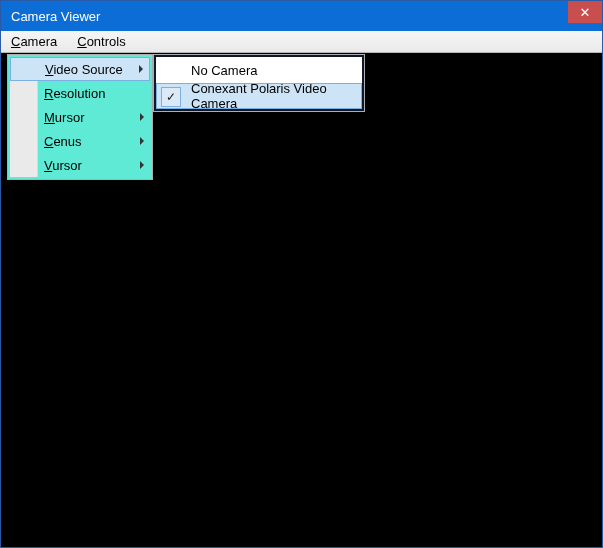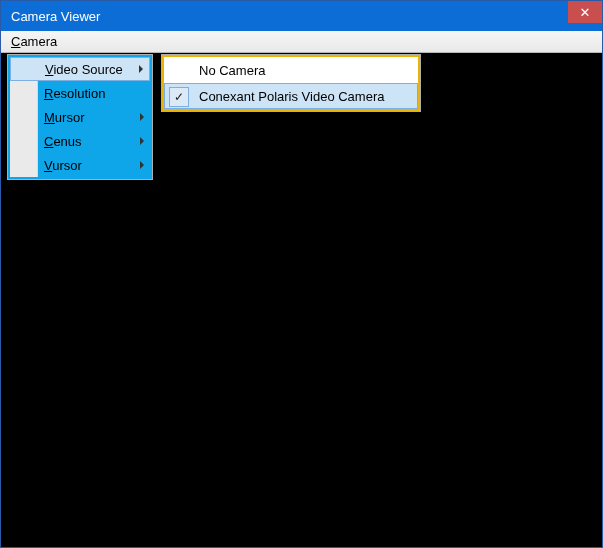--- a/index.html
+++ b/index.html
@@ -45,21 +45,21 @@
   }
   .menubar .menu .ul { text-decoration: underline; }
   .content {
     flex: 1 1 auto;
     background: #000;
     position: relative;
   }
   
   .dropdown {
     position: absolute;
-    background: #0ea5e9;
+    background: #5eead4;
     border: 1px solid #aeaeae;
     box-shadow: 2px 2px 4px rgba(0,0,0,0.25);
     padding: 2px;
   }
   .dropdown.camera {
     left: 6px; top: 53px;
     width: 146px;
   }
   .dropdown .gutter {
     position: absolute;
@@ -86,23 +86,22 @@
   }
   .dropdown .item .arrow {
     position: absolute; right: 6px; top: 50%; transform: translateY(-50%);
     width: 0; height: 0;
     border-top: 4px solid transparent;
     border-bottom: 4px solid transparent;
     border-left: 4px solid #333;
   }
   .dropdown.sub {
     left: 152px; top: 53px;
-    width: 260px;
-    background: #eab308;
-    margin-left: 8px;
+    width: 212px;
+    background: #0f172a;
   }
   .dropdown.sub .gutter { background: #f0f0f0; }
   .dropdown.sub .item { height: 26px; background: #fff; padding-left: 34px; }
   .dropdown.sub .item .check {
     position: absolute; left: 4px; top: 3px;
     width: 20px; height: 20px;
     border: 1px solid #7ab1e2;
     background: #dce9f7;
     display: flex; align-items: center; justify-content: center;
     font-size: 12px; color: #222;
@@ -121,20 +120,23 @@
   <div class="titlebar">
     <span class="title">Camera Viewer</span>
     <div class="close">
       <span>✕</span>
     </div>
   </div>
 
   <div class="menubar">
     <div class="menu">
       <span><span class="ul">C</span><span id="ml0">amera</span></span>
+    </div>
+    <div class="menu">
+      <span><span class="ul">C</span><span id="ml1">ontrols</span></span>
     </div>
   </div>
 
   <div class="content"></div>
 
   <div class="dropdown camera">
     <div class="gutter"></div>
 
     <div class="item sel">
       <span class="label"><span class="ul">V</span><span id="ci0">ideo Source</span></span>

